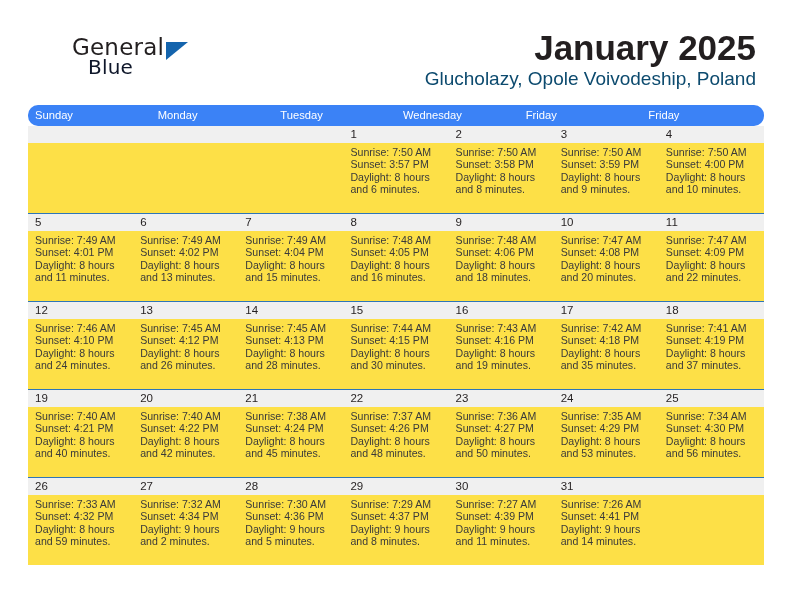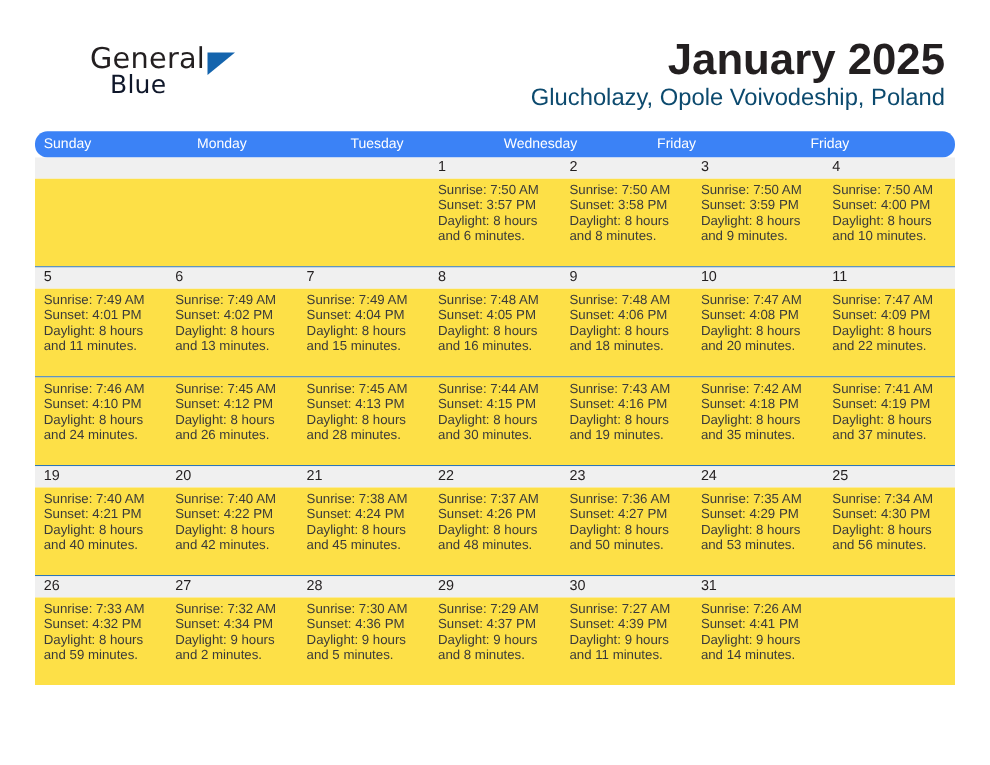--- a/index.html
+++ b/index.html
@@ -271,20 +271,29 @@
             </div>
             <div class="daycell">
               <div class="dayline">Sunrise: 7:47 AM</div>
               <div class="dayline">Sunset: 4:09 PM</div>
               <div class="dayline">Daylight: 8 hours</div>
               <div class="dayline">and 22 minutes.</div>
             </div>
           </div>
         </div>
         <div class="week">
+          <div class="week-numbers">
+            <div class="daynum">12</div>
+            <div class="daynum">13</div>
+            <div class="daynum">14</div>
+            <div class="daynum">15</div>
+            <div class="daynum">16</div>
+            <div class="daynum">17</div>
+            <div class="daynum">18</div>
+          </div>
           <div class="week-body">
             <div class="daycell">
               <div class="dayline">Sunrise: 7:46 AM</div>
               <div class="dayline">Sunset: 4:10 PM</div>
               <div class="dayline">Daylight: 8 hours</div>
               <div class="dayline">and 24 minutes.</div>
             </div>
             <div class="daycell">
               <div class="dayline">Sunrise: 7:45 AM</div>
               <div class="dayline">Sunset: 4:12 PM</div>

